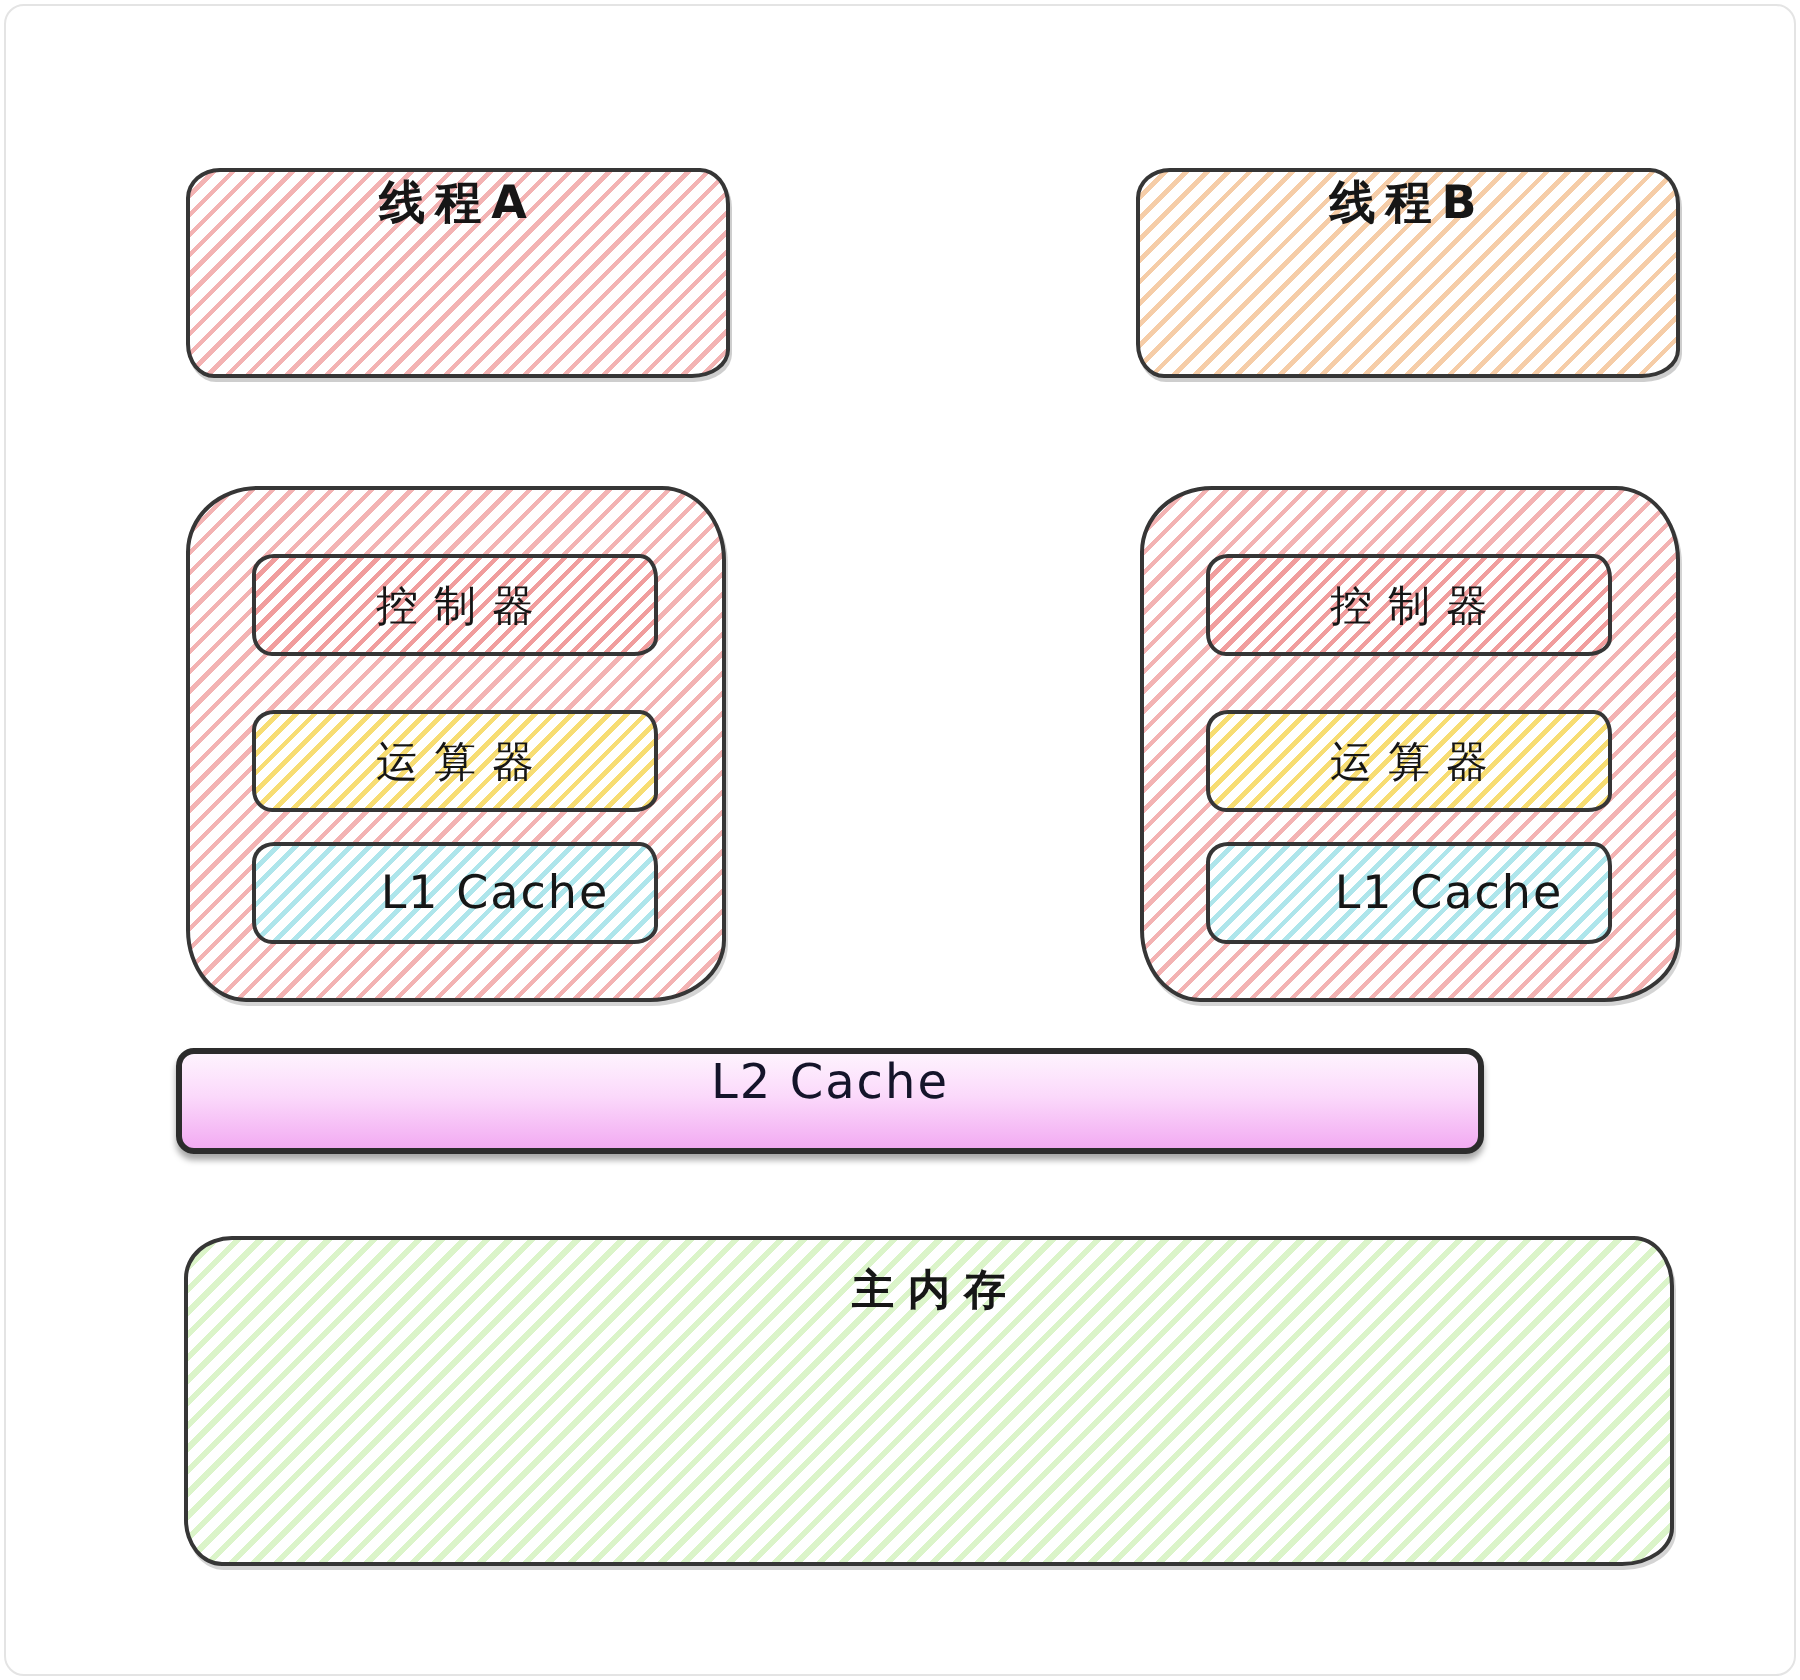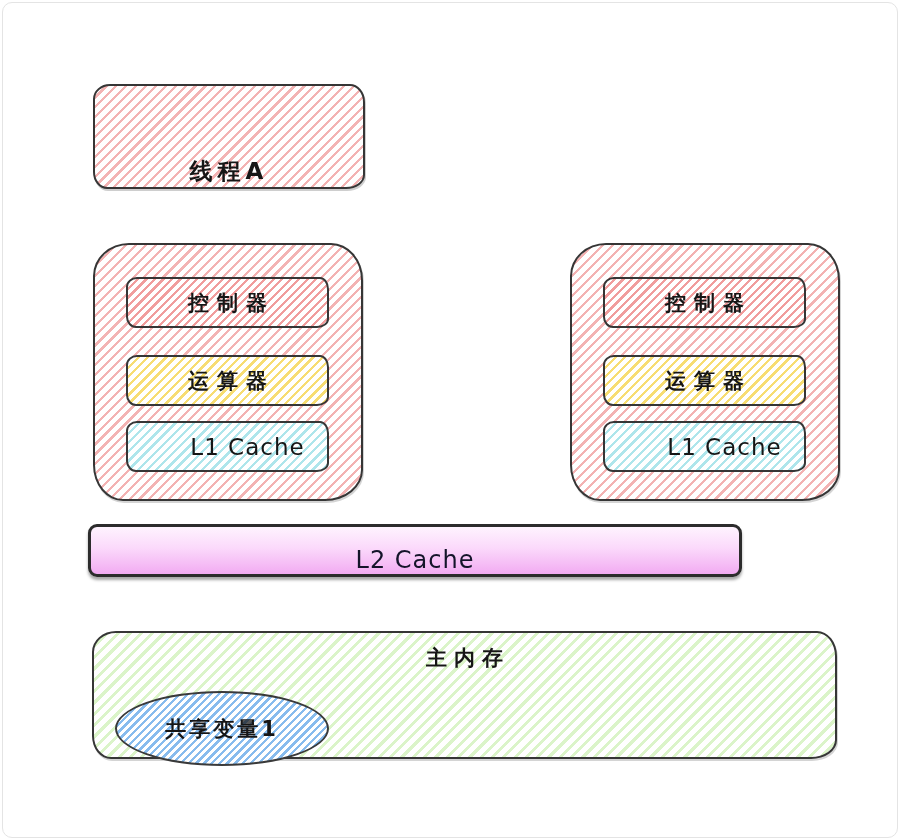--- a/index.html
+++ b/index.html
@@ -23,21 +23,21 @@
     border-radius: 10px;
     pointer-events: none;
   }
 
   
   .sk-box {
     position: absolute;
     box-sizing: border-box;
     border: 2.5px solid #363636;
     display: flex;
-    align-items: flex-end;
+    align-items: flex-start;
     justify-content: center;
     background-color: #ffffff;
   }
 
   
   .hatch-red {
     background-image: repeating-linear-gradient(135deg,
       rgba(240,160,160,0.80) 0px, rgba(240,160,160,0.80) 2.2px,
       rgba(255,255,255,0) 2.2px, rgba(255,255,255,0) 7px);
   }
@@ -110,21 +110,21 @@
     display: flex;
     align-items: center;
     justify-content: center;
     background-color: #ffffff;
   }
   .row-controller { top: 32px; }
   .row-alu        { top: 110px; }
   .row-l1         { top: 176px; }
   .inner-label-zh {
     font-size: 21px;
-    font-weight: 700;
+    font-weight: 400;
     letter-spacing: 8px;
     padding-left: 8px; 
   }
   .inner-label-en {
     font-size: 23px;
     font-weight: 500;
     letter-spacing: 1px;
   }
 
   
@@ -143,26 +143,25 @@
     font-weight: 500;
     letter-spacing: 1px;
     color: #14142a;
   }
 
   
   #memory-box {
     left: 92px;
     top: 618px;
     width: 745px;
-    height: 128px;
+    height: 165px;
     border-radius: 24px 20px 26px 19px / 21px 25px 19px 23px;
     box-shadow: 1px 2px 0 rgba(60,60,60,0.22);
     justify-content: flex-start;
     align-items: flex-start;
-    margin-top: 13px;
   }
   .memory-title {
     position: absolute;
     top: 11px;
     left: 0;
     width: 100%;
     text-align: center;
     font-size: 21px;
     font-weight: 600;
     letter-spacing: 7px;
@@ -194,20 +193,23 @@
 </head>
 <body>
 
 <div class="stage">
   <div class="frame"></div>
 
   <div class="sk-box thread-box hatch-red" id="thread-a">
     <span class="thread-label">线程A</span>
   </div>
 
+  <div class="sk-box thread-box hatch-orange" id="thread-b">
+    <span class="thread-label">线程B</span>
+  </div>
 
   <div class="sk-box cpu-box hatch-red" id="cpu-a">
     <div class="cpu-inner row-controller hatch-red-dense">
       <span class="inner-label-zh">控制器</span>
     </div>
     <div class="cpu-inner row-alu hatch-yellow">
       <span class="inner-label-zh">运算器</span>
     </div>
     <div class="cpu-inner row-l1 hatch-cyan">
       <span class="inner-label-en">L1 Cache</span>
@@ -226,17 +228,14 @@
     </div>
   </div>
 
   <div class="sk-box" id="l2-bar">
     <span class="l2-label">L2 Cache</span>
   </div>
 
   <div class="sk-box hatch-green" id="memory-box">
     <div class="memory-title">主内存</div>
 
-    <div class="var-ellipse hatch-blue" id="var-1">
-      <span class="var-label">共享变量1</span>
-    </div>
   </div>
 </div>
 
 </body></html>

